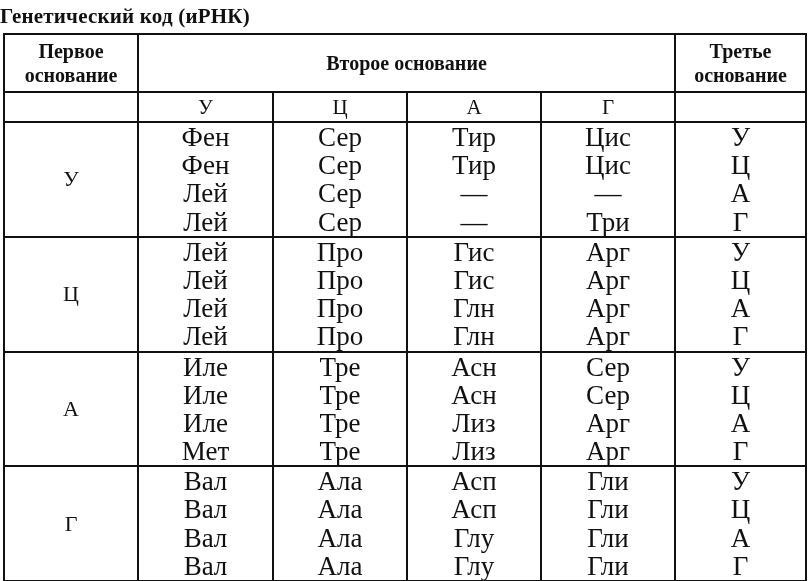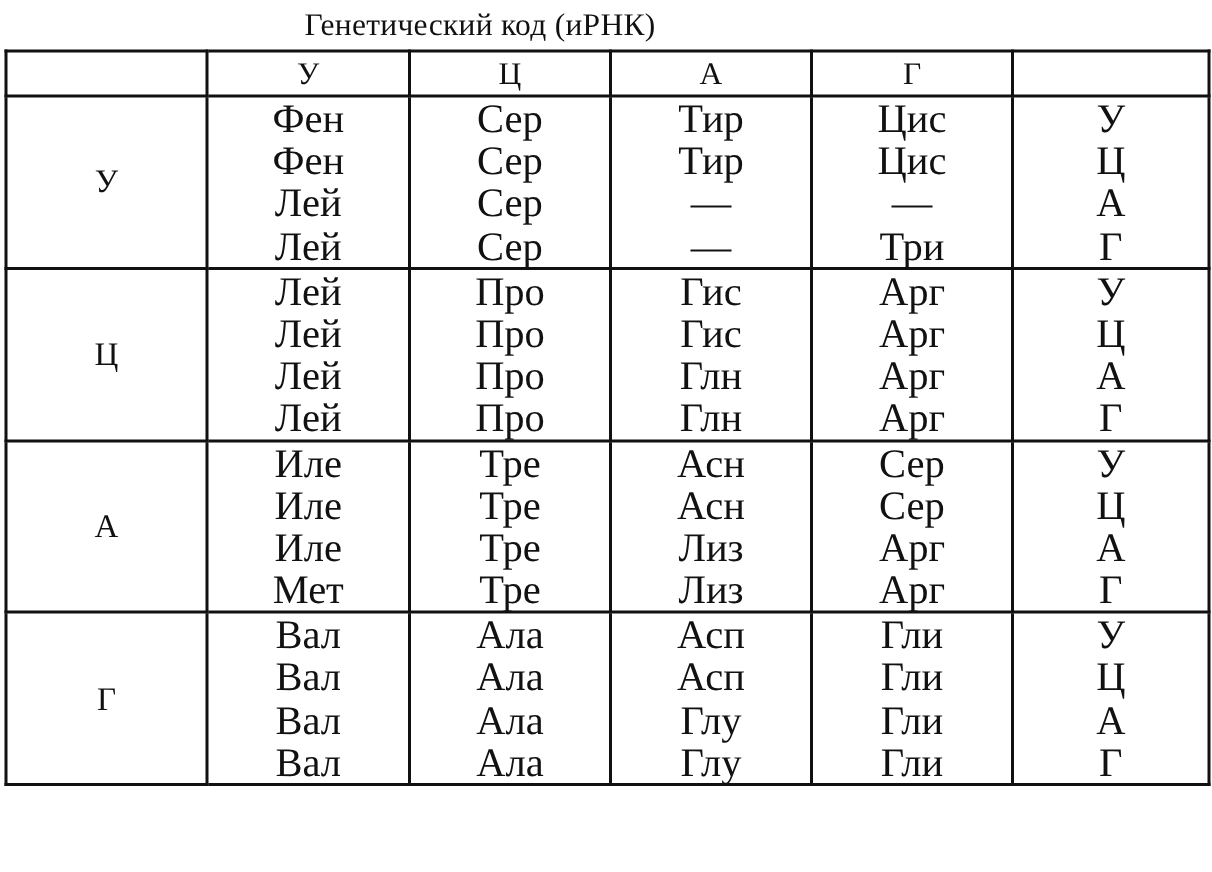--- a/index.html
+++ b/index.html
@@ -13,22 +13,21 @@
     position: relative;
     overflow: hidden;
     font-family: "Liberation Serif", "DejaVu Serif", serif;
     color: #111111;
   }
   .title {
     position: absolute;
     left: 0;
     width: 640px;
     top: 4px;
-    text-align: center;
-    font-weight: normal;
+    font-weight: bold;
     font-size: 21px;
     letter-spacing: 0.2px;
   }
   table.code {
     position: absolute;
     left: 3px;
     top: 33px;
     width: 802px;
     border-collapse: collapse;
     table-layout: fixed;
@@ -69,20 +68,31 @@
 <table class="code">
   <colgroup>
     <col style="width:134px">
     <col style="width:135px">
     <col style="width:134px">
     <col style="width:134px">
     <col style="width:134px">
     <col style="width:131px">
   </colgroup>
   <tbody>
+      <tr class="hdr">
+    <th>
+      <div>Первое</div>
+      <div>основание</div>
+    </th>
+    <th colspan="4">Второе основание</th>
+    <th>
+      <div>Третье</div>
+      <div>основание</div>
+    </th>
+  </tr>
   <tr class="sub">
     <td></td>
     <td>У</td>
     <td>Ц</td>
     <td>А</td>
     <td>Г</td>
     <td></td>
   </tr>
 
   <tr>

